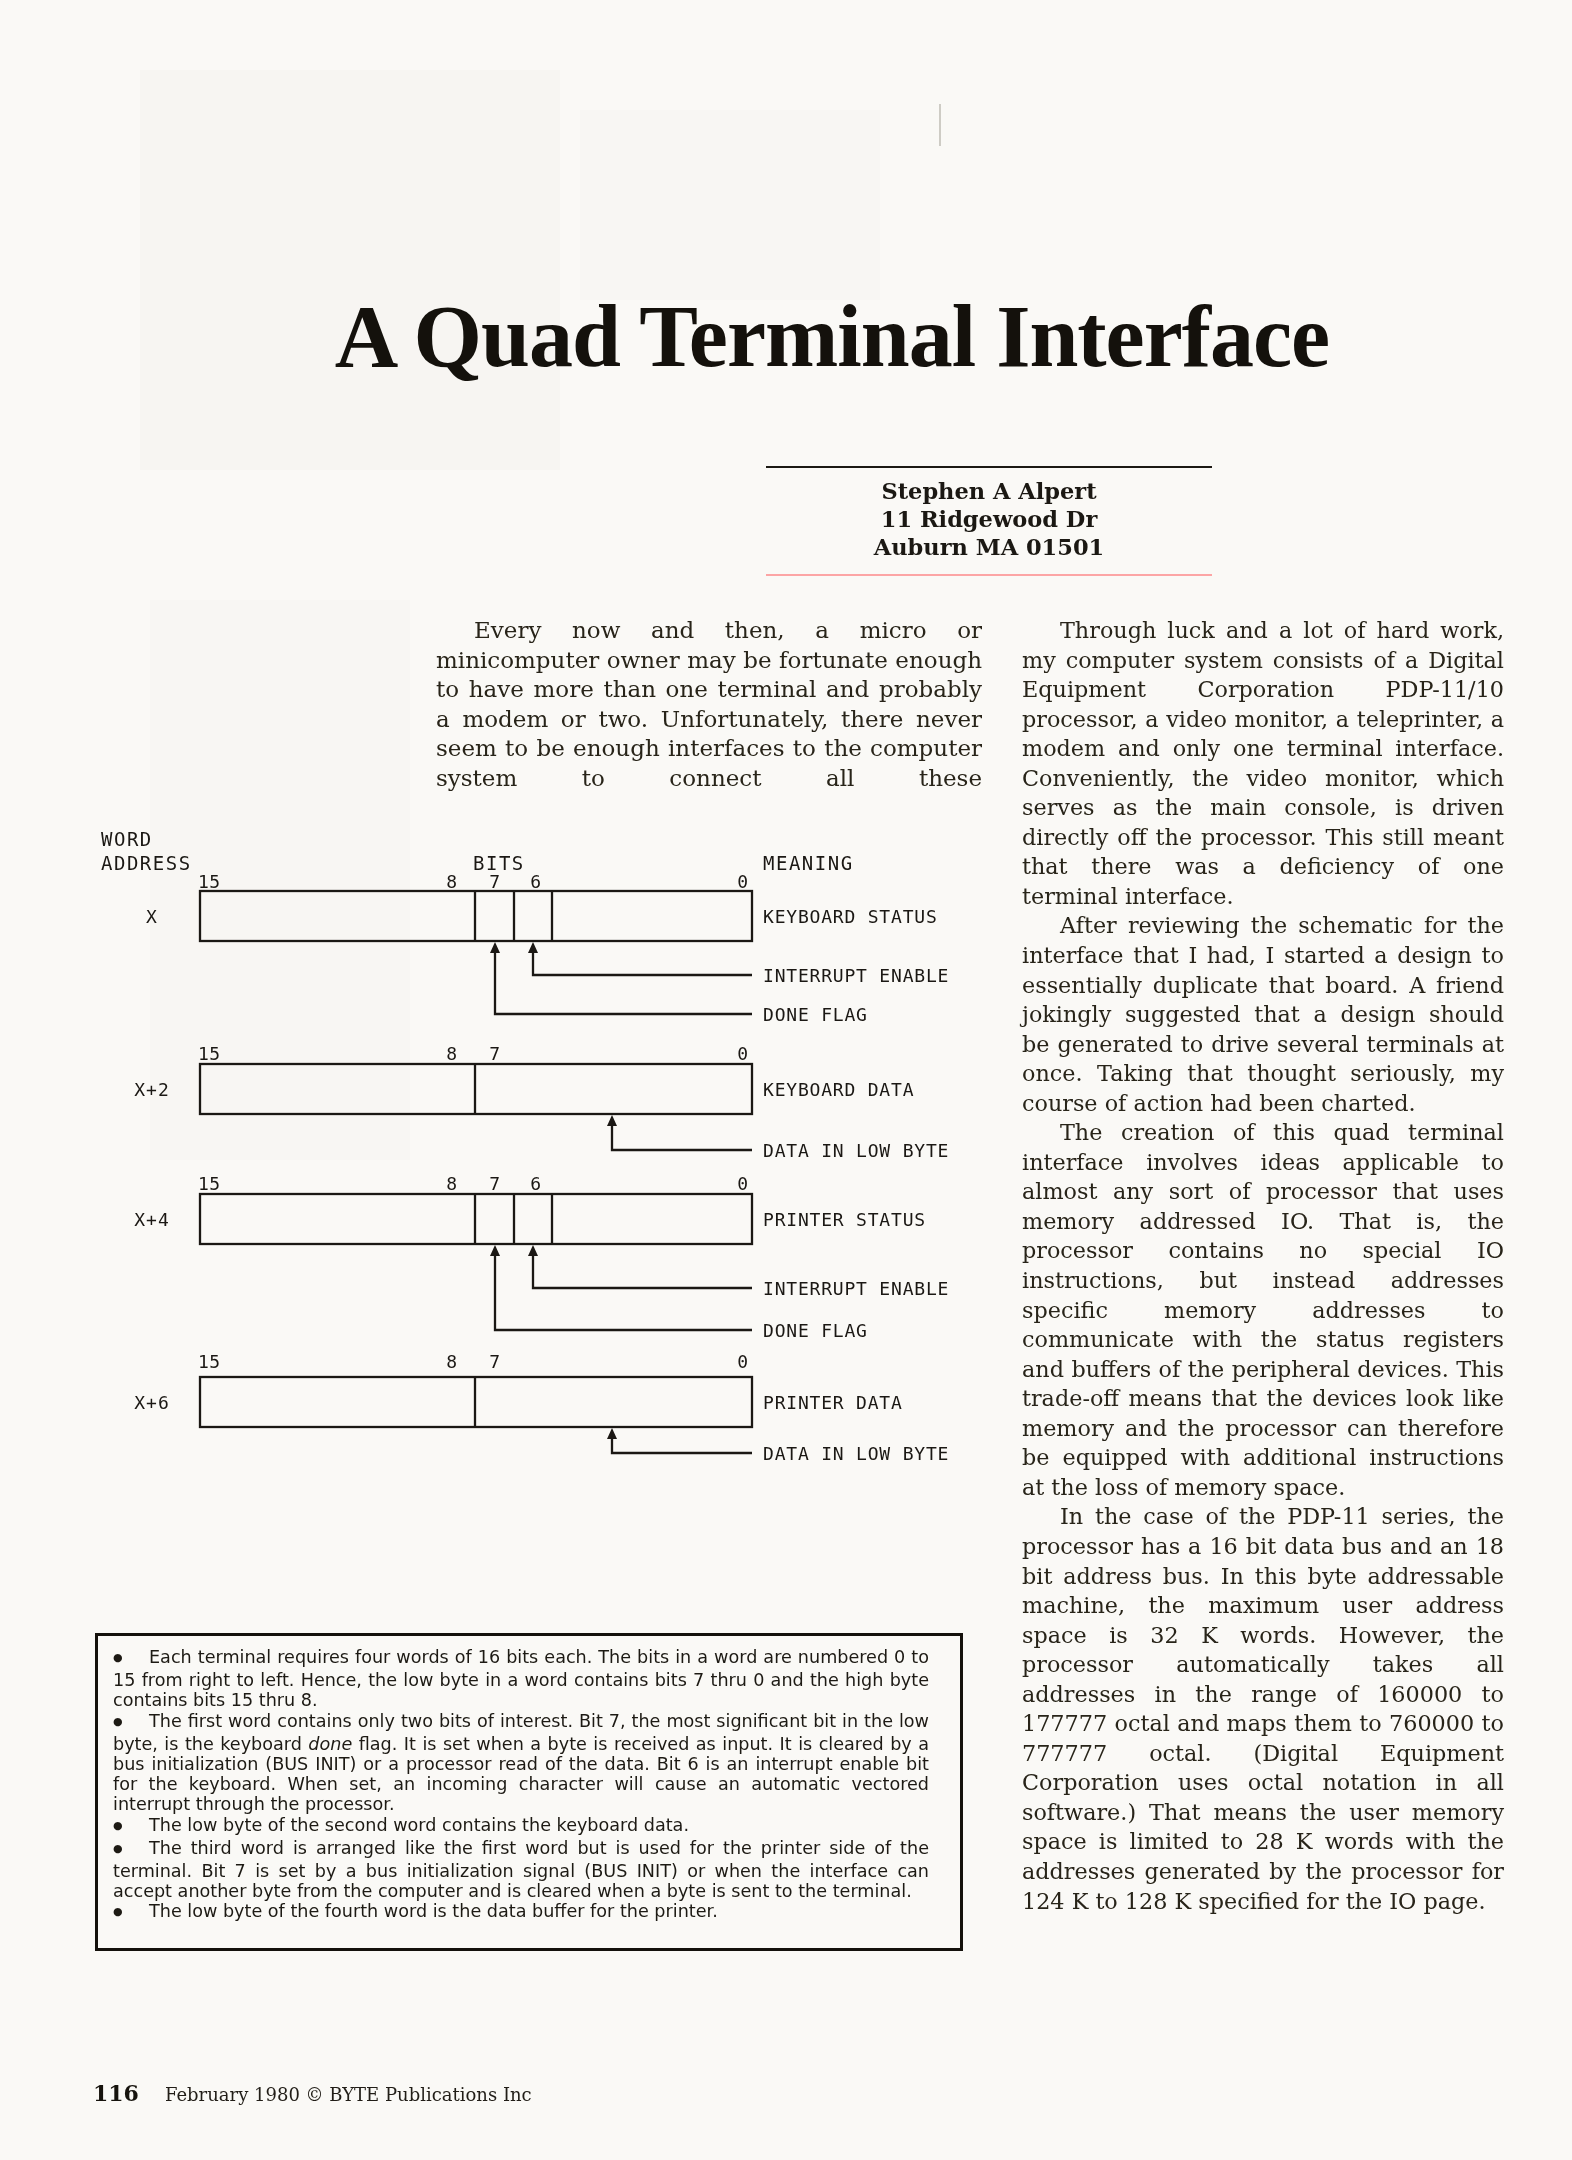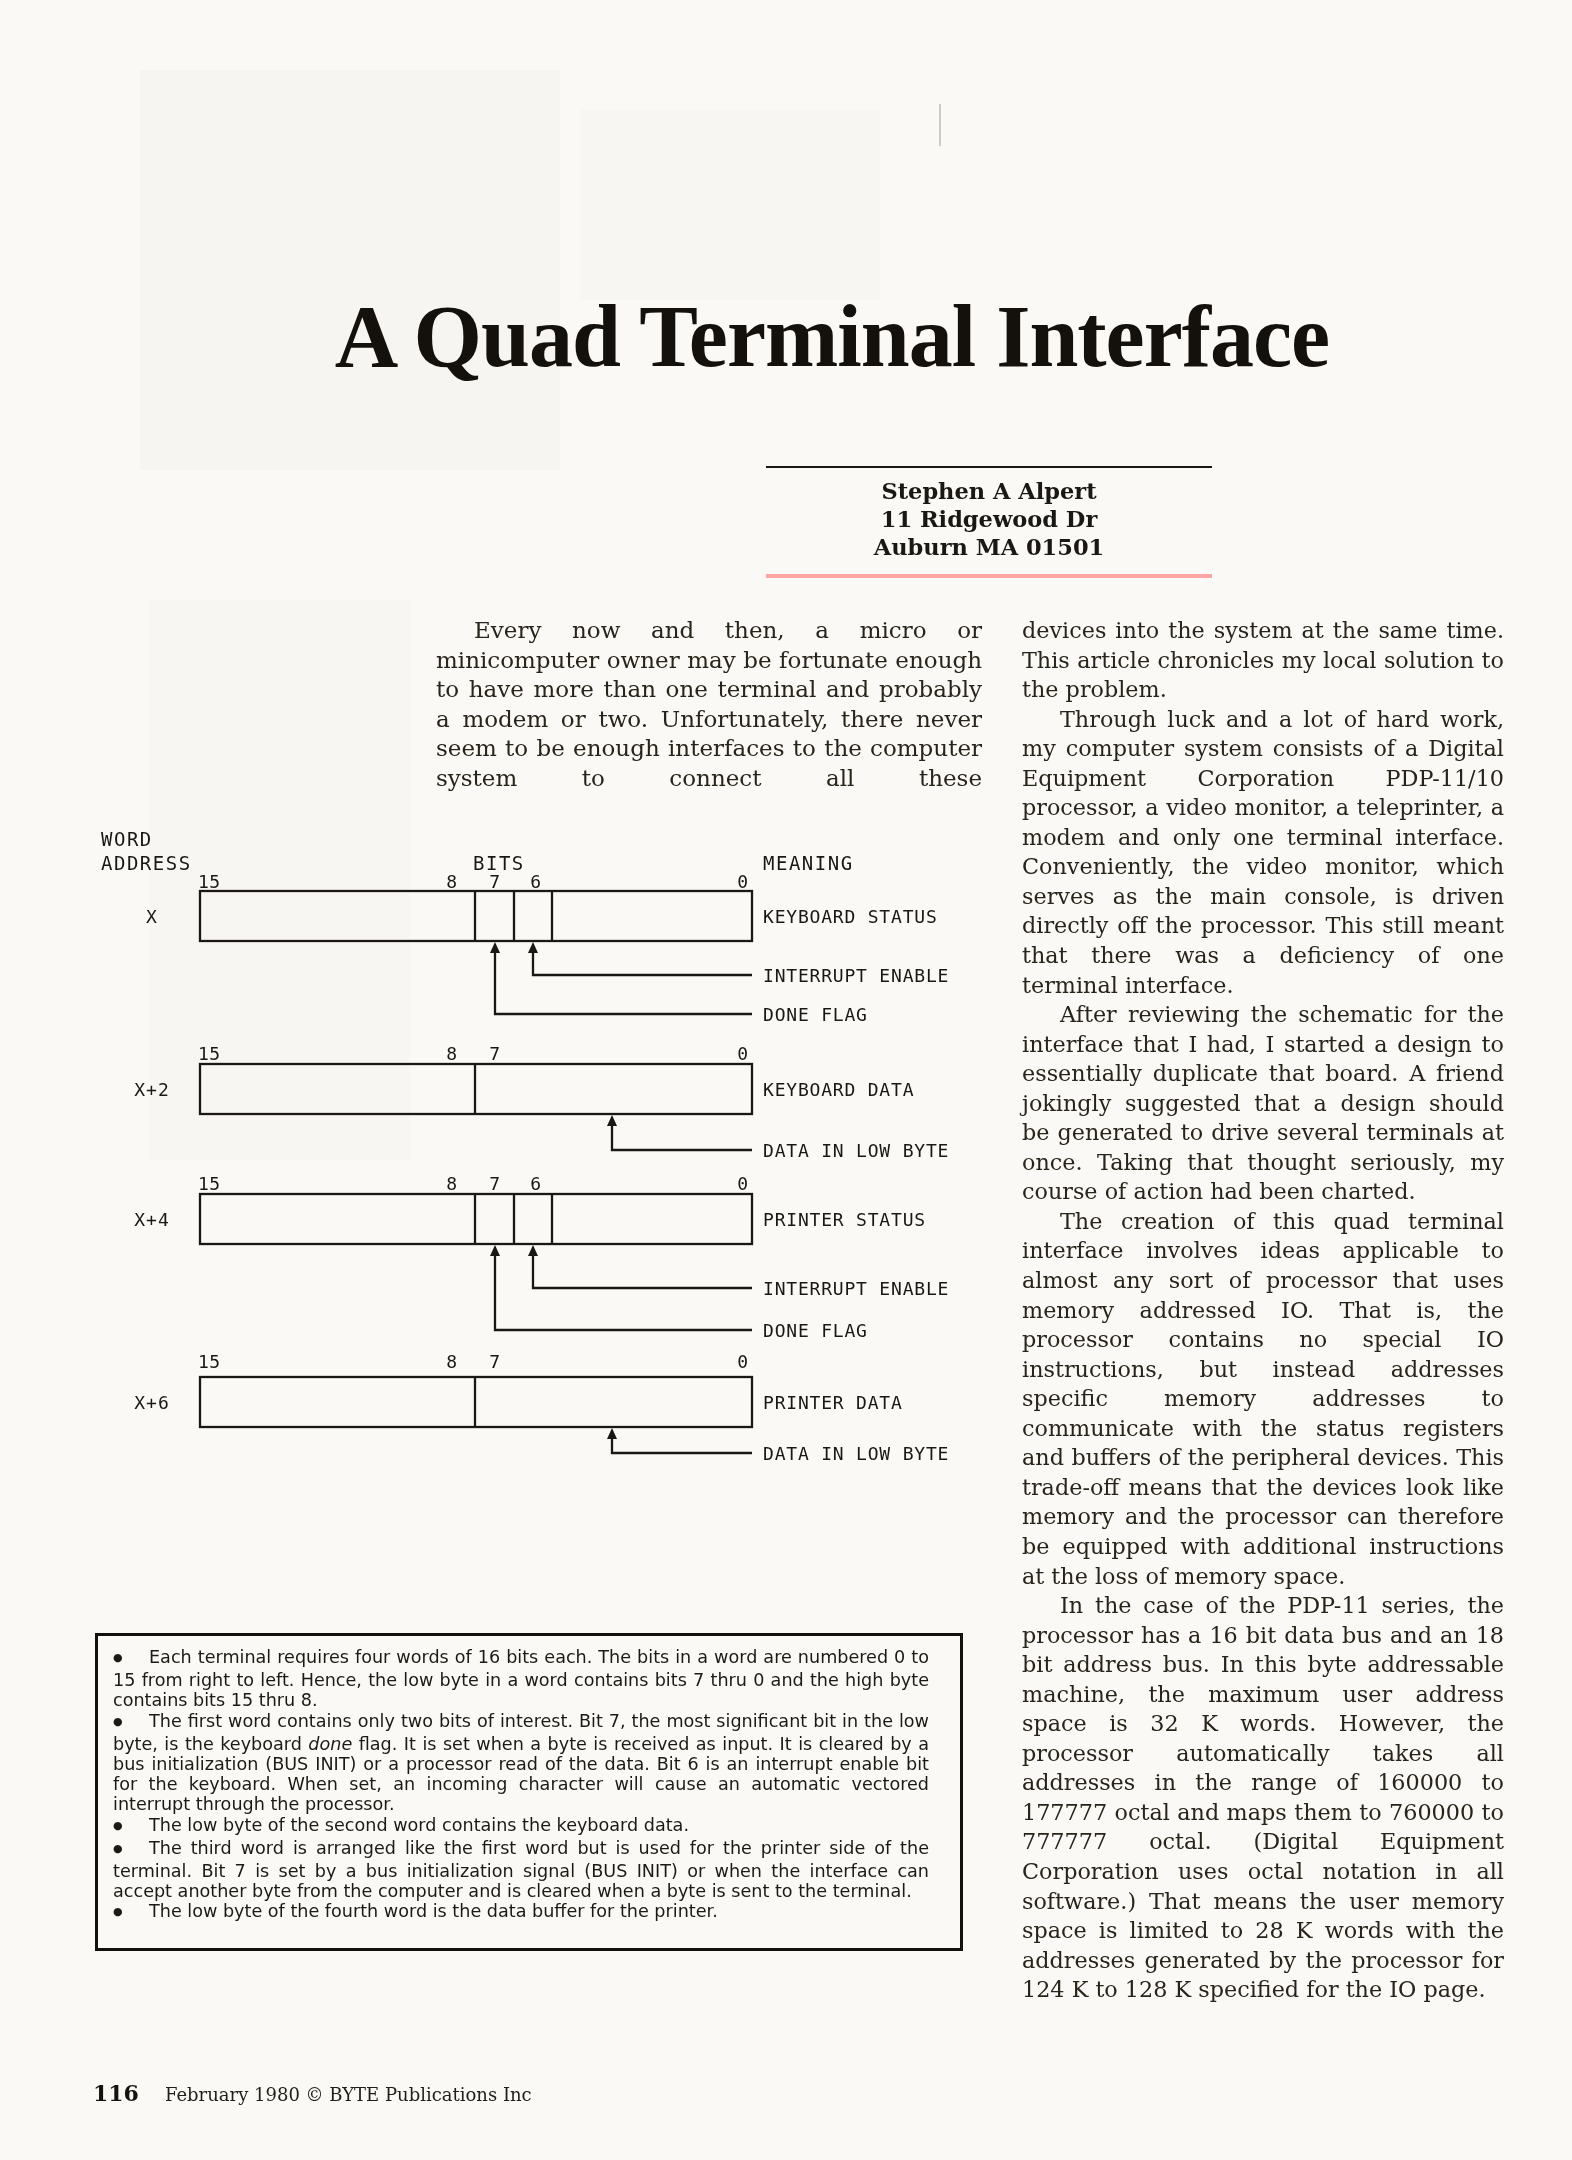--- a/index.html
+++ b/index.html
@@ -11,21 +11,21 @@
   .ghost{position:absolute;background:#8a7f6e;pointer-events:none;}
   .scan-tick{position:absolute;background:#9a948a;}
 
   .title{
     position:absolute;top:286px;left:0;width:1572px;text-align:center;
     font-family:"Liberation Serif", serif;font-weight:bold;font-size:88px;
     letter-spacing:-1px;color:#14110c;white-space:nowrap;padding-left:46px;
   }
   .author{
     position:absolute;left:766px;top:466px;width:446px;
-    border-top:2px solid #1c1914;border-bottom:4px solid #fca5a5;
+    border-top:2px solid #1c1914;border-bottom:2px solid #fca5a5;
     padding:9px 0 13px 0;text-align:center;
     font-weight:bold;font-size:22.5px;line-height:28px;color:#1b1813;
   }
   .intro{
     position:absolute;left:436px;top:616px;width:546px;
     font-size:23px;line-height:29.6px;text-align:justify;text-align-last:justify;
     text-indent:38px;color:#282419;
   }
   .right-col{
     position:absolute;left:1022px;top:616px;width:482px;
@@ -75,21 +75,20 @@
 
   <div class="author">
     <div>Stephen A Alpert</div>
     <div>11 Ridgewood Dr</div>
     <div>Auburn MA 01501</div>
   </div>
 
   <div class="intro">Every now and then, a micro or minicomputer owner may be fortunate enough to have more than one terminal and probably a modem or two. Unfortunately, there never seem to be enough interfaces to the computer system to connect all these</div>
 
   <div class="right-col">
-      <p class="no-indent">devices into the system at the same time. This article chronicles my local solution to the problem.</p>
       <p>Through luck and a lot of hard work, my computer system consists of a Digital Equipment Corporation PDP-11/10 processor, a video monitor, a teleprinter, a modem and only one terminal interface. Conveniently, the video monitor, which serves as the main console, is driven directly off the processor. This still meant that there was a deficiency of one terminal interface.</p>
       <p>After reviewing the schematic for the interface that I had, I started a design to essentially duplicate that board. A friend jokingly suggested that a design should be generated to drive several terminals at once. Taking that thought seriously, my course of action had been charted.</p>
       <p>The creation of this quad terminal interface involves ideas applicable to almost any sort of processor that uses memory addressed IO. That is, the processor contains no special IO instructions, but instead addresses specific memory addresses to communicate with the status registers and buffers of the peripheral devices. This trade-off means that the devices look like memory and the processor can therefore be equipped with additional instructions at the loss of memory space.</p>
       <p>In the case of the PDP-11 series, the processor has a 16 bit data bus and an 18 bit address bus. In this byte addressable machine, the maximum user address space is 32 K words. However, the processor automatically takes all addresses in the range of 160000 to 177777 octal and maps them to 760000 to 777777 octal. (Digital Equipment Corporation uses octal notation in all software.) That means the user memory space is limited to 28 K words with the addresses generated by the processor for 124 K to 128 K specified for the IO page.</p>
     </div>
 
   <div class="figure"><svg width="890" height="660" viewBox="0 0 890 660">
         <text x="6" y="18" font-size="19" letter-spacing="1.5">WORD</text>
         <text x="6" y="42" font-size="19" letter-spacing="1.5">ADDRESS</text>
         <text x="378" y="42" font-size="19" letter-spacing="1.5">BITS</text>

